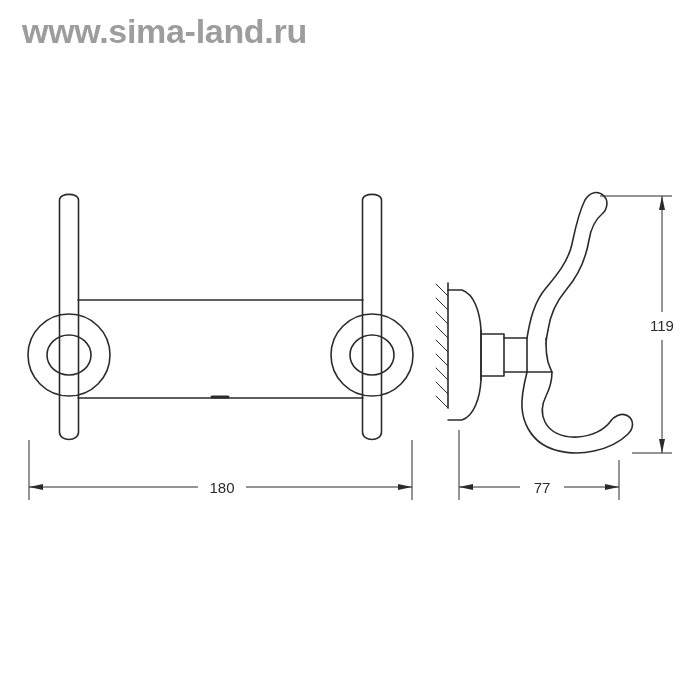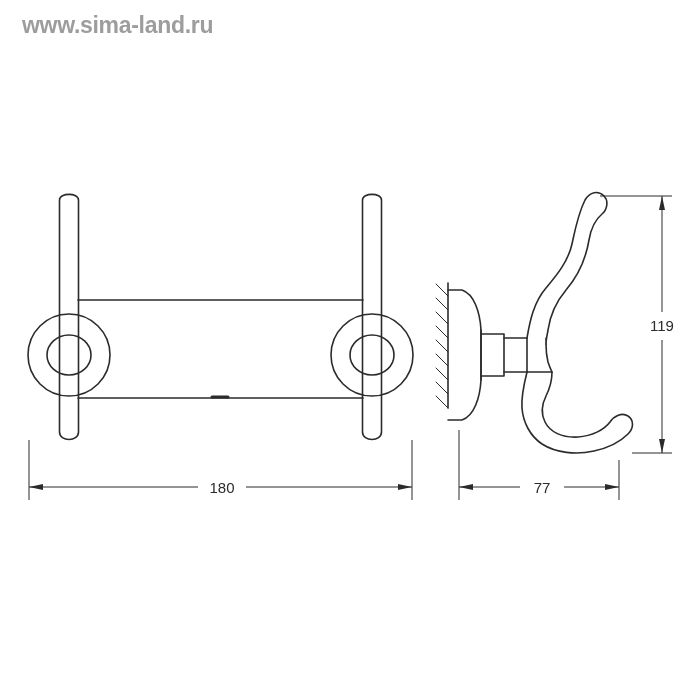--- a/index.html
+++ b/index.html
@@ -20,21 +20,21 @@
     top: 0;
     width: 700px;
     height: 700px;
     background: #ffffff;
   }
   .watermark {
     position: absolute;
     left: 22px;
     top: 12px;
     font-family: "Liberation Sans", sans-serif;
-    font-size: 23px;
+    font-size: 34px;
     font-weight: bold;
     color: #9d9d9d;
     letter-spacing: -0.3px;
     white-space: nowrap;
     user-select: none;
   }
   svg.drawing {
     position: absolute;
     left: 0;
     top: 0;

